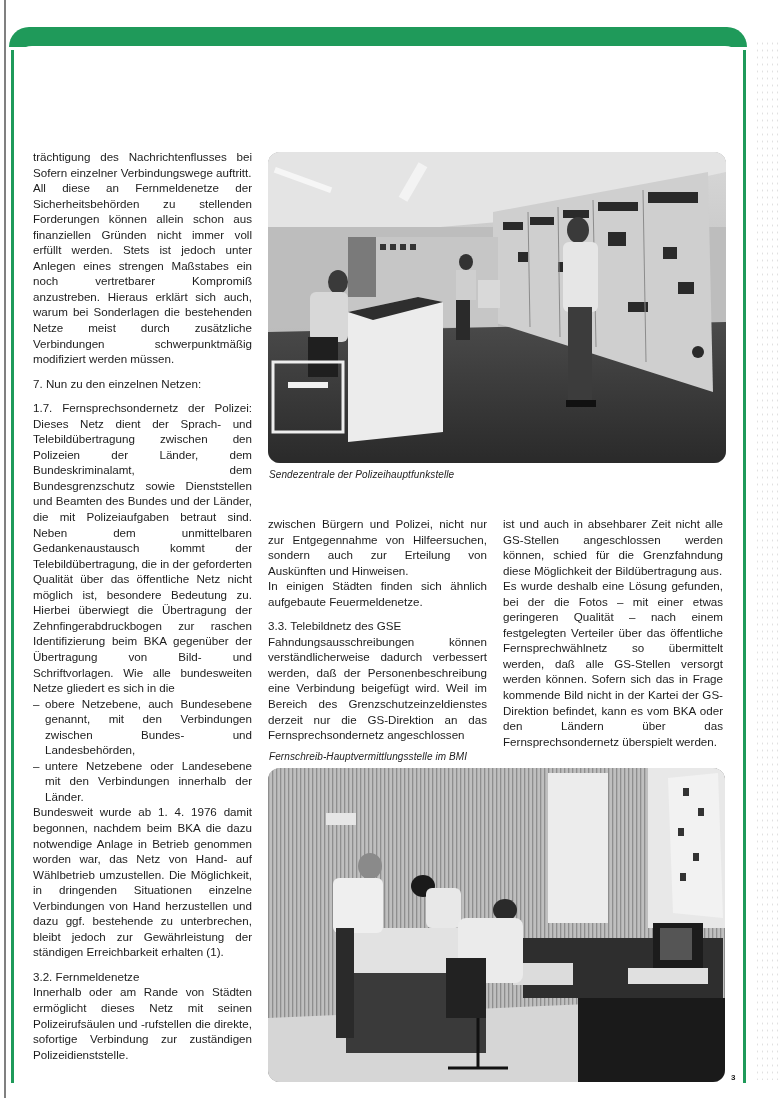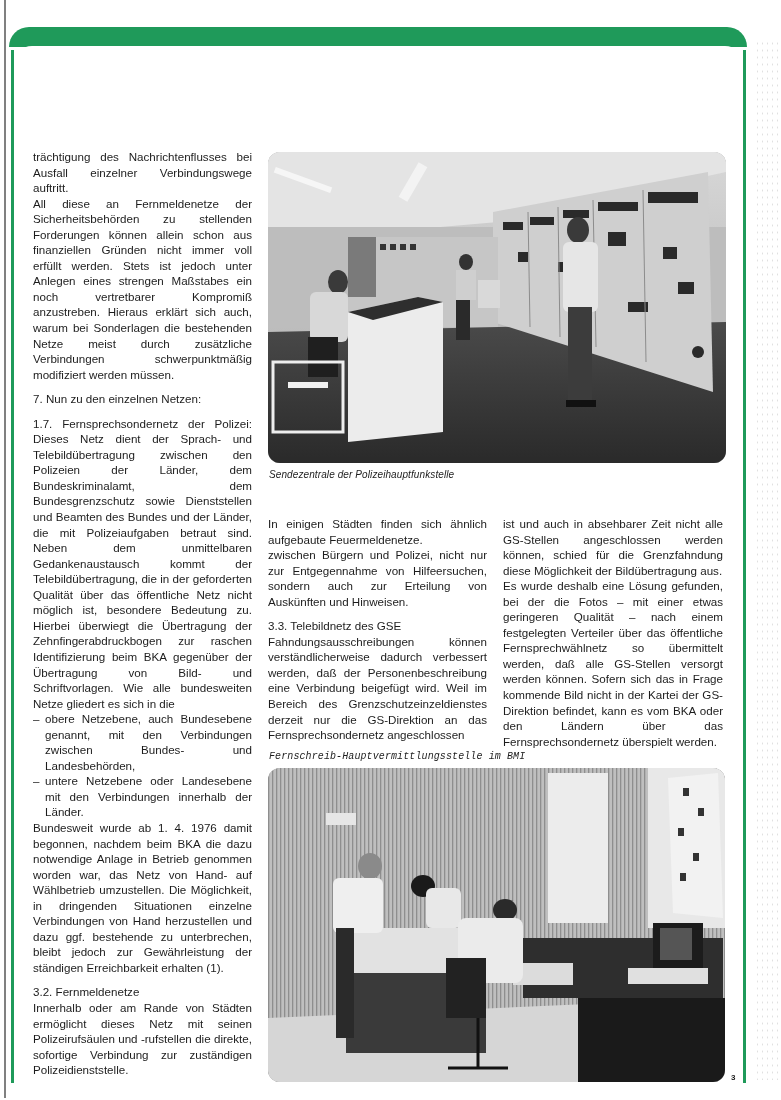--- a/index.html
+++ b/index.html
@@ -24,35 +24,35 @@
   .col-right { left:503px; top:516px; width:220px; }
   .ital { }
   .dash-item { position:relative; padding-left:12px; }
   .dash-item .dash { position:absolute; left:0; top:0; }
 
   .photo { position:absolute; border-radius:12px; overflow:hidden; }
   .photo1 { left:268px; top:152px; width:458px; height:311px; background:#8a8a8a; }
   .photo2 { left:268px; top:768px; width:457px; height:314px; background:#9a9a9a; }
   .caption { position:absolute; font-style:italic; font-size:10px; letter-spacing:0.1px; }
   .caption1 { left:269px; top:469px; }
-  .caption2 { left:269px; top:751px;font-family:Liberation Mono, monospace; }
+  .caption2 { left:269px; top:751px; }
   .page-num { position:absolute; left:731px; top:1073px; font-size:8px; font-weight:bold; }
 </style>
 </head>
 <body>
 
 <div class="binding-line"></div>
 <div class="frame-top"></div>
 <div class="frame-top-inner"></div>
 <div class="frame-left"></div>
 <div class="frame-right"></div>
 <div class="speckle"></div>
 
 <div class="col col-left">
-  <p>trächtigung des Nachrichtenflusses bei Ausfall einzelner Verbindungswege auftritt.</p>
+  <p>trächtigung des Nachrichtenflusses bei Sofern einzelner Verbindungswege auftritt.</p>
   <p>All diese an Fernmeldenetze der Sicherheitsbehörden zu stellenden Forderungen können allein schon aus finanziellen Gründen nicht immer voll erfüllt werden. Stets ist jedoch unter Anlegen eines strengen Maßstabes ein noch vertretbarer Kompromiß anzustreben. Hieraus erklärt sich auch, warum bei Sonderlagen die bestehenden Netze meist durch zusätzliche Verbindungen schwerpunktmäßig modifiziert werden müssen.</p>
   <div class="gap"></div>
   <p>7. Nun zu den einzelnen Netzen:</p>
   <div class="gap"></div>
   <p>
     <span>1.7.</span>
     <span class="ital">Fernsprechsondernetz der Polizei:</span>
     <span>Dieses Netz dient der Sprach- und Telebildübertragung zwischen den Polizeien der Länder, dem Bundeskriminalamt, dem Bundesgrenzschutz sowie Dienststellen und Beamten des Bundes und der Länder, die mit Polizeiaufgaben betraut sind. Neben dem unmittelbaren Gedankenaustausch kommt der Telebildübertragung, die in der geforderten Qualität über das öffentliche Netz nicht möglich ist, besondere Bedeutung zu. Hierbei überwiegt die Übertragung der Zehnfingerabdruckbogen zur raschen Identifizierung beim BKA gegenüber der Übertragung von Bild- und Schriftvorlagen. Wie alle bundesweiten Netze gliedert es sich in die</span>
   </p>
   <div class="dash-item">
@@ -141,22 +141,22 @@
     <rect x="5" y="25" width="60" height="6" fill="#f6f6f6" transform="rotate(20 35 28)"></rect>
     <rect x="140" y="10" width="10" height="40" fill="#f3f3f3" transform="rotate(30 145 30)"></rect>
 
     <rect x="5" y="210" width="70" height="70" fill="none" stroke="#eee" stroke-width="3"></rect>
     <rect x="20" y="230" width="40" height="6" fill="#f0f0f0"></rect>
   </svg>
 </div>
 <div class="caption caption1">Sendezentrale der Polizeihauptfunkstelle</div>
 
 <div class="col col-mid">
+  <p>zwischen Bürgern und Polizei, nicht nur zur Entgegennahme von Hilfeersuchen, sondern auch zur Erteilung von Auskünften und Hinweisen.</p>
   <p>In einigen Städten finden sich ähnlich aufgebaute Feuermeldenetze.</p>
-  <p>zwischen Bürgern und Polizei, nicht nur zur Entgegennahme von Hilfeersuchen, sondern auch zur Erteilung von Auskünften und Hinweisen.</p>
   <div class="gap"></div>
   <p>
     <span>3.3.</span>
     <span class="ital">Telebildnetz des GSE</span>
   </p>
   <p>Fahndungsausschreibungen können verständlicherweise dadurch verbessert werden, daß der Personenbeschreibung eine Verbindung beigefügt wird. Weil im Bereich des Grenzschutzeinzeldienstes derzeit nur die GS-Direktion an das Fernsprechsondernetz angeschlossen</p>
 </div>
 
 <div class="col col-right">
   <p>ist und auch in absehbarer Zeit nicht alle GS-Stellen angeschlossen werden können, schied für die Grenzfahndung diese Möglichkeit der Bildübertragung aus.</p>

